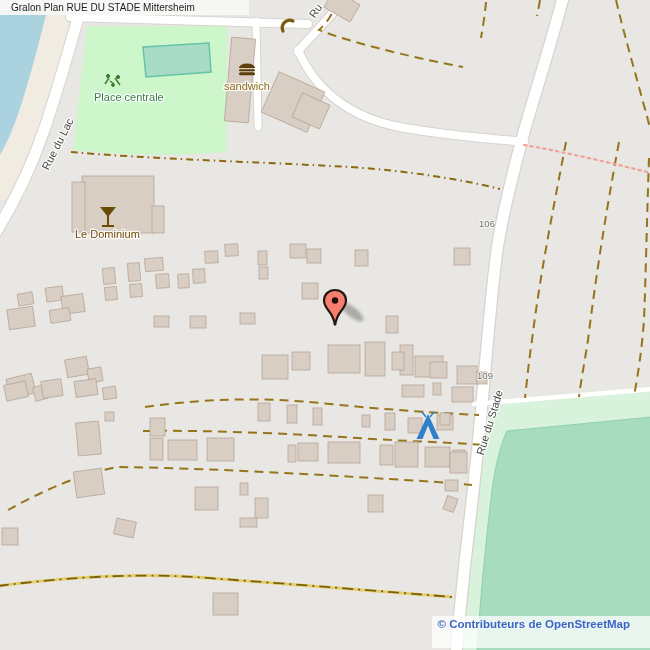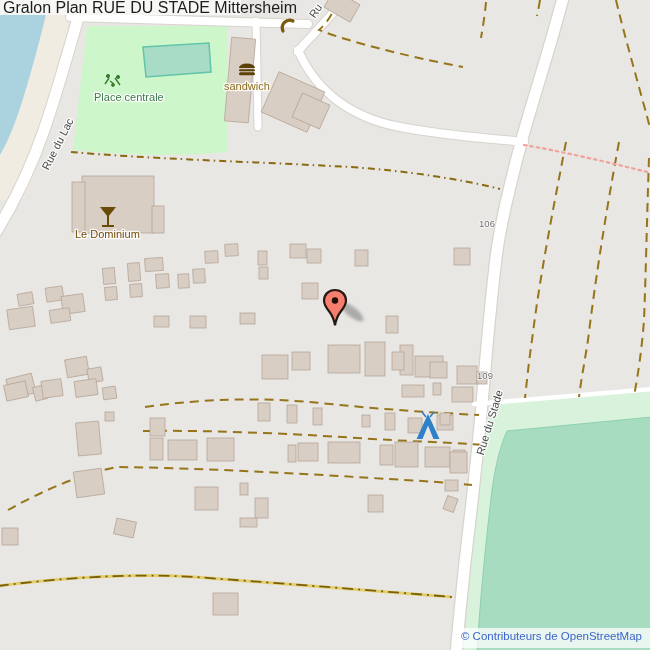--- a/index.html
+++ b/index.html
@@ -9,27 +9,27 @@
   }
   .map-wrap svg{position:absolute;left:0;top:0;}
   svg text{paint-order:stroke;stroke:rgba(255,255,255,.85);stroke-width:2.6px;stroke-linejoin:round;}
   .street-label{fill:#4a4a4a;font-size:11px;}
   .housenumber{fill:#6e6e6e;font-size:9.5px;stroke-width:1.6px;}
   .poi-park{fill:#3e7a4e;font-size:11px;}
   .poi-food{fill:#8c6b1a;font-size:11px;}
   .poi-bar{fill:#734a08;font-size:11px;}
   .title-bar{
     position:absolute;left:0;top:0;height:15px;width:238px;
-    background:rgba(248,248,246,.95);color:#1d1d1d;font-size:16px;
-    line-height:15px;padding-left:3px;white-space:nowrap;z-index:5;
+    background:rgba(248,248,246,.95);color:#1d1d1d;font-size:10px;
+    line-height:15px;padding-left:11px;white-space:nowrap;z-index:5;
   }
   .attribution{
-    position:absolute;right:0;bottom:2px;height:20px;
+    position:absolute;right:0;bottom:2px;height:32px;
     background:rgba(255,255,255,.75);color:#3d64c8;font-size:11.5px;
-    line-height:16px;padding:0 8px 0 6px;z-index:5;
+    line-height:16px;padding:0 20px 0 6px;z-index:5;font-weight:bold;
   }
   .attribution a{color:#3d64c8;text-decoration:none;}
 </style>
 </head>
 <body>
 
 <div class="map-wrap">
 <svg width="650" height="650" viewBox="0 0 650 650" xmlns="http://www.w3.org/2000/svg">
   <defs>
     <filter id="soft" x="-60%" y="-60%" width="220%" height="220%">

